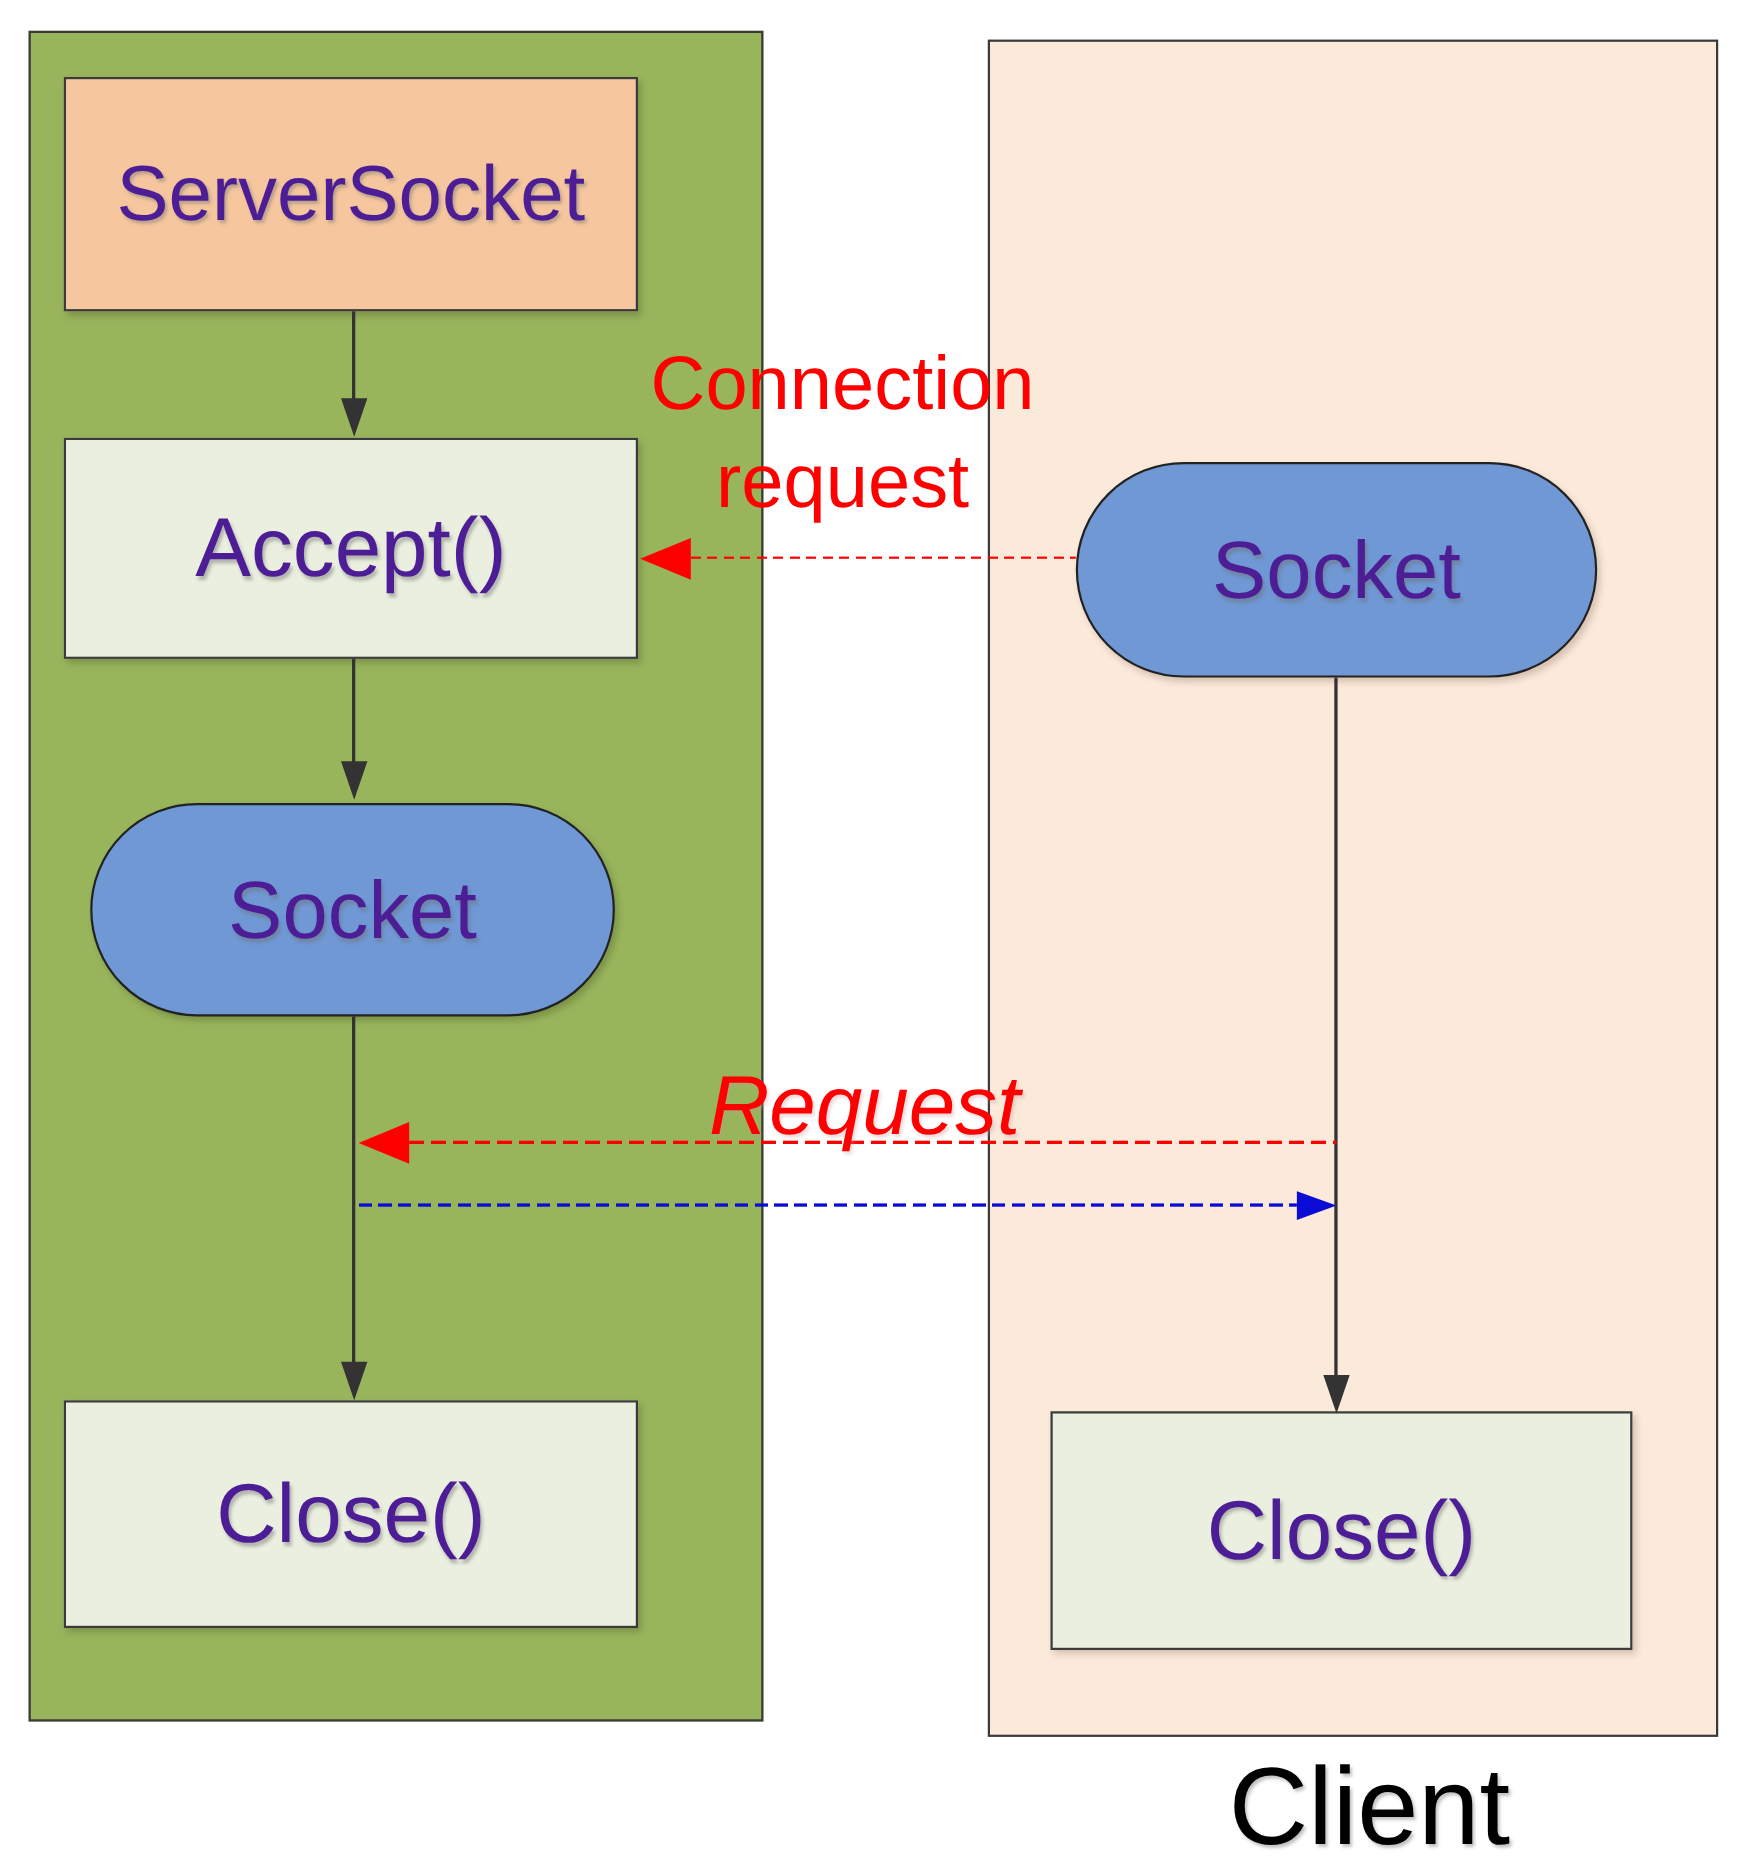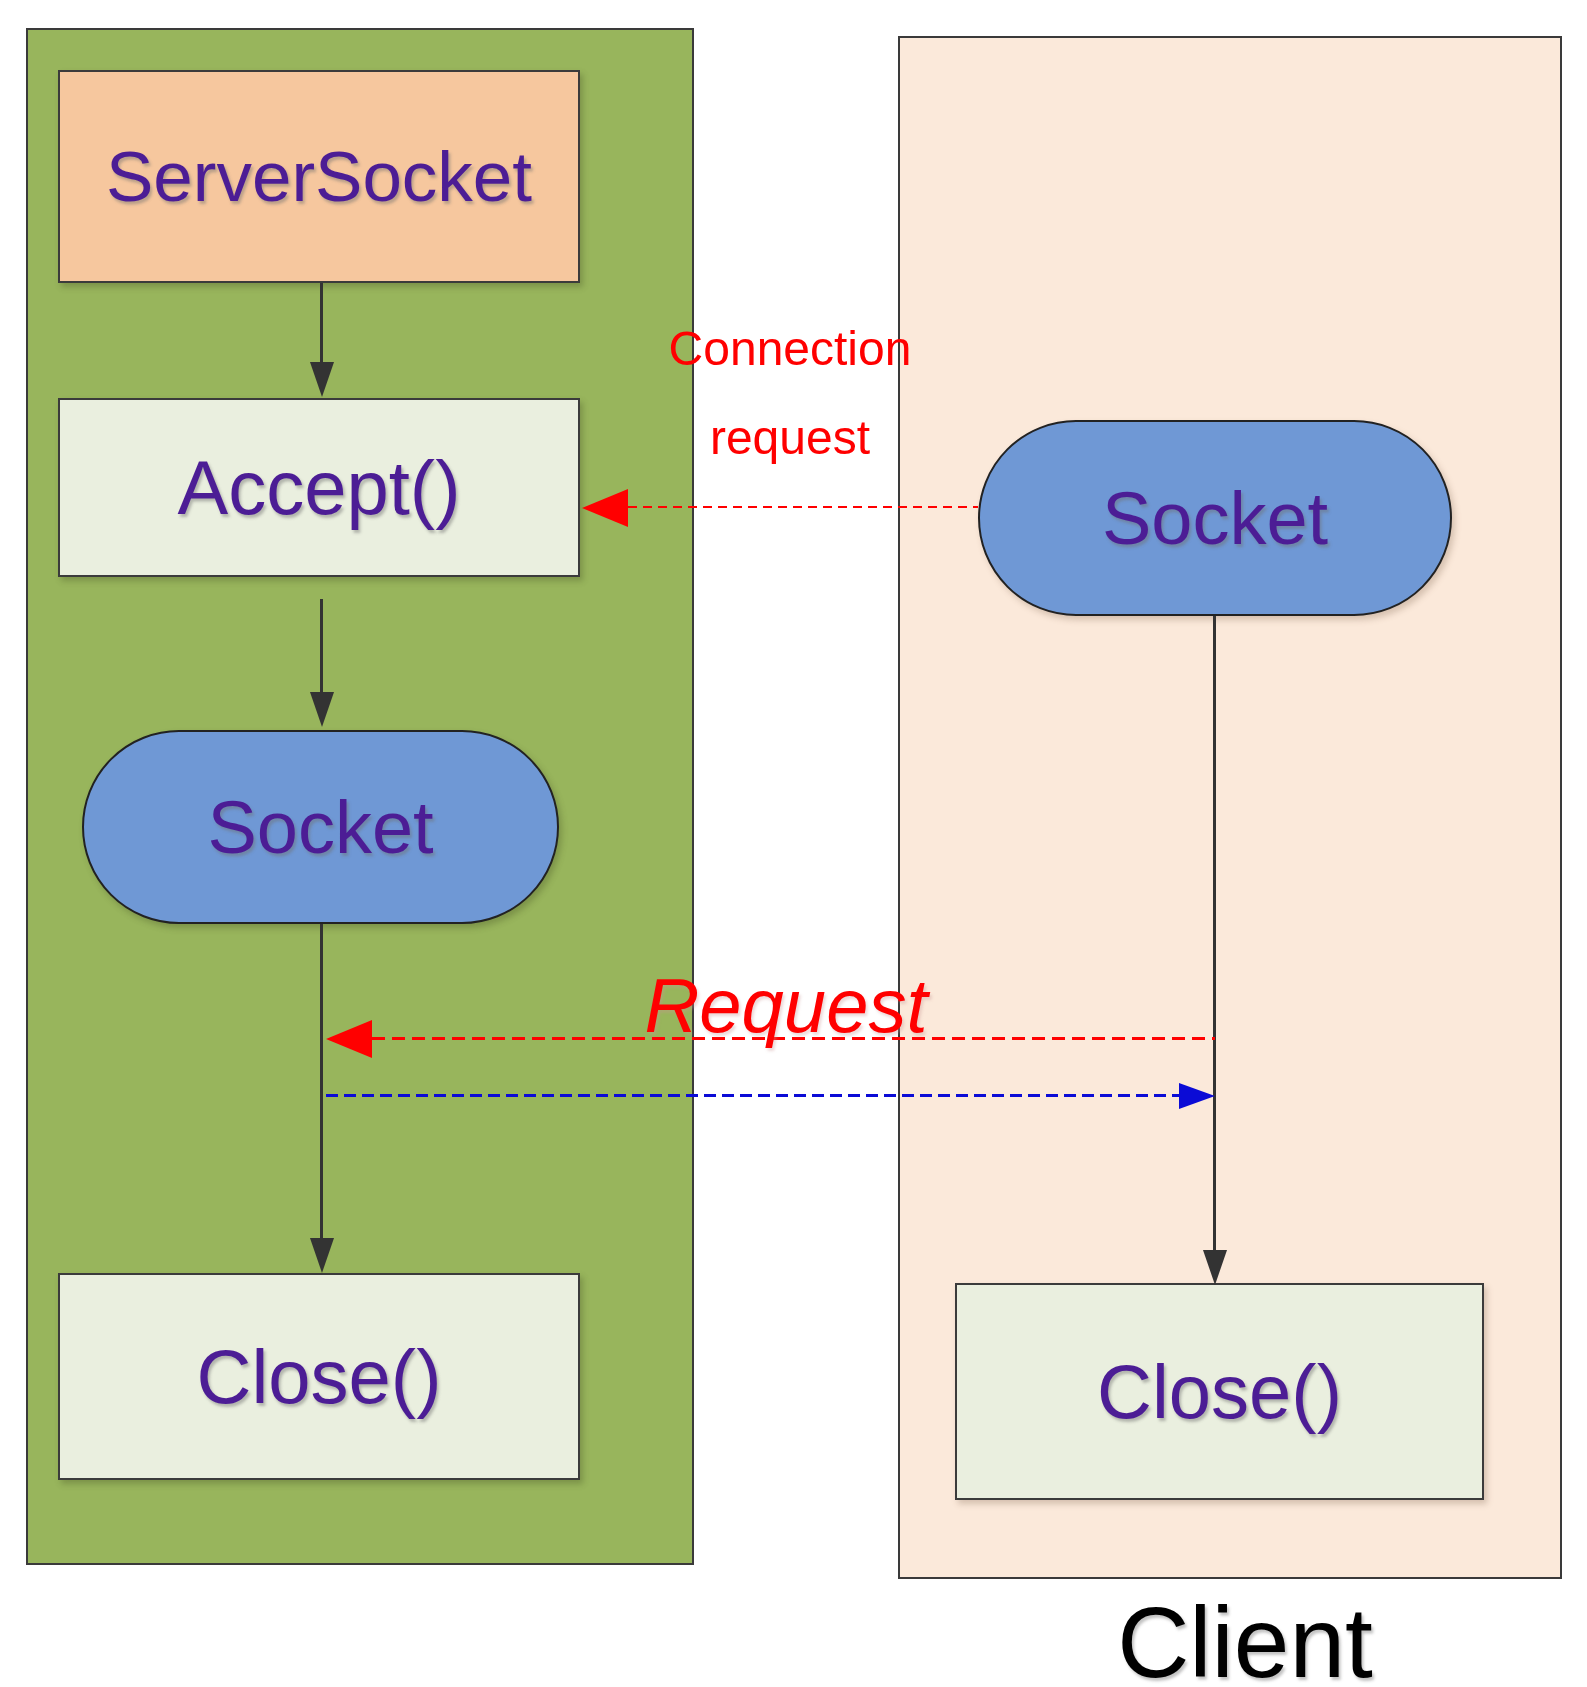--- a/index.html
+++ b/index.html
@@ -17,21 +17,21 @@
   .node{
     position:absolute;box-sizing:border-box;
     border:2px solid var(--node-border);
     display:flex;align-items:center;justify-content:center;
     color:#4c1d95;
     text-shadow:2px 3px 3px rgba(110,110,110,0.45);
     box-shadow:3px 4px 6px rgba(60,70,30,0.30);
     white-space:nowrap;
   }
   #node-serversocket{left:58px;top:70px;width:522px;height:213px;background:var(--peach-box);font-size:71px;}
-  #node-accept{left:58px;top:398px;width:522px;height:179px;background:var(--light-box);font-size:76px;}
+  #node-accept{left:58px;top:398px;width:522px;height:201px;background:var(--light-box);font-size:76px;}
   #node-server-socket{left:82px;top:730px;width:477px;height:194px;background:var(--blue-node);border-radius:97px;border-color:#222;font-size:74px;}
   #node-server-close{left:58px;top:1273px;width:522px;height:207px;background:var(--light-box);font-size:76px;}
   #node-client-socket{left:978px;top:420px;width:474px;height:196px;background:var(--blue-node);border-radius:98px;border-color:#222;font-size:74px;box-shadow:3px 4px 6px rgba(120,90,70,0.28);}
   #node-client-close{left:955px;top:1283px;width:529px;height:217px;background:var(--light-box);font-size:76px;box-shadow:3px 4px 6px rgba(120,90,70,0.28);}
 
   .caption{
     position:absolute;text-align:center;color:#000;
     text-shadow:2px 3px 3px rgba(120,120,120,0.45);
     white-space:nowrap;
   }
@@ -70,21 +70,21 @@
   #connreq-head{left:582px;top:489px;}
   #request-head{left:326px;top:1020px;}
   .head-right-blue{
     position:absolute;width:0;height:0;
     border-top:13px solid transparent;border-bottom:13px solid transparent;
     border-left:36px solid var(--blue-arrow);
   }
   #response-head{left:1179px;top:1083px;}
 
   .msg-label{position:absolute;text-align:center;white-space:nowrap;}
-  #connreq-label{left:540px;top:304px;width:500px;font-size:48px;line-height:89px;color:var(--red);}
+  #connreq-label{left:516px;top:304px;width:500px;font-size:69px;line-height:89px;color:var(--red);}
   #request-label{left:536px;top:962px;width:500px;font-size:76px;font-style:italic;color:var(--red);text-shadow:2px 3px 3px rgba(200,150,150,0.35);}
   #response-label{left:559px;top:1116px;width:500px;font-size:74px;font-style:italic;color:var(--blue-arrow);text-shadow:2px 3px 3px rgba(140,140,200,0.35);}
 </style>
 </head>
 <body>
 
 <div id="canvas">
 
   <div class="panel" id="server-panel"></div>
   <div class="panel" id="client-panel"></div>

